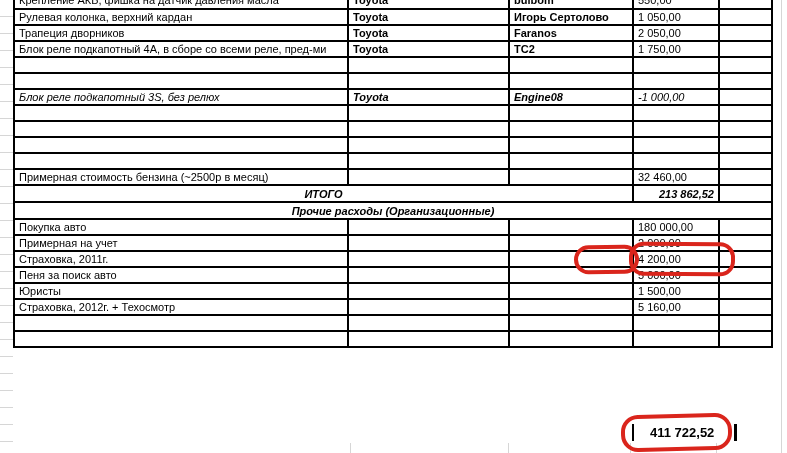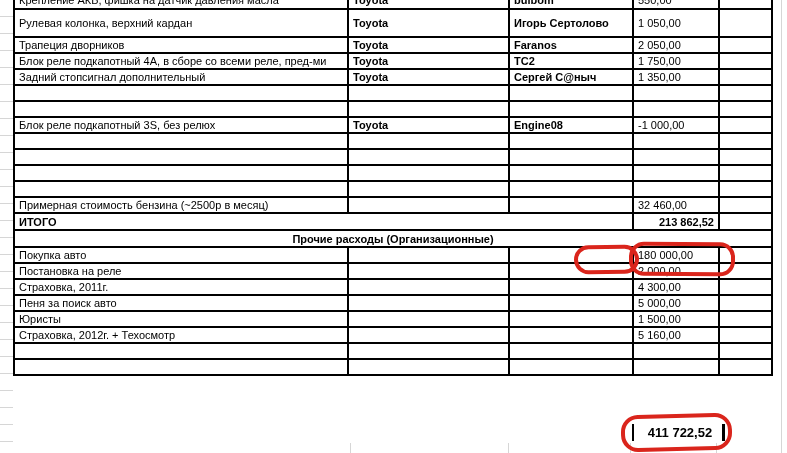--- a/index.html
+++ b/index.html
@@ -12,31 +12,31 @@
   
   table.grid{border-collapse:collapse;table-layout:fixed;position:absolute;left:13px;top:0;}
   table.grid td{border:2px solid #000;padding:0 4px;font-size:11px;color:#000;
                 height:14px;vertical-align:middle;overflow:hidden;white-space:nowrap;}
   td.brand{color:#b0342a;font-weight:bold;font-size:12px;}
   td.seller{font-weight:bold;font-size:12px;}
   td.price{font-size:11px;color:#1c1c1c;}
   td.muted{color:#3c3c3c;}
   td.sectionhdr{font-weight:bold;font-size:12px;}
   td.centerhdr{font-weight:bold;font-size:13px;text-align:center;}
-  td.itogolabel{font-weight:bold;font-size:13px;text-align:left;padding-right:9px;}
+  td.itogolabel{font-weight:bold;font-size:13px;text-align:center;padding-right:9px;}
   td.totalval{font-weight:bold;font-size:13px;text-align:right;}
   td.grandlabel{font-weight:bold;font-size:12.5px;text-align:center;}
   tr.cutrow td{border-top:0;height:8px;}
   tr.cutrow td span{display:block;margin-top:-8px;line-height:14px;}
   .bt3 td{border-top-width:3px;}
-  .bb3 td{border-bottom-width:3px;}
+  .bb3 td{border-bottom-width:3px;font-style:italic;}
   
   .grandval{position:absolute;left:632px;top:424px;width:84px;height:17px;
             border-left:2px solid #000;border-right:3px solid #000;
-            padding-left:4px;font-weight:bold;font-size:13px;line-height:17px;color:#000;text-align:center;}
+            padding-left:16px;font-weight:bold;font-size:13px;line-height:17px;color:#000;}
   
   .oval{position:absolute;border:4px solid #da251c;border-radius:15px;background:transparent;}
   .oval-itogo{left:574px;top:245px;width:57px;height:21px;transform:rotate(-0.5deg);}
   .oval-sub{left:629px;top:242px;width:98px;height:26px;transform:rotate(0.5deg);}
   .oval-grand{left:621px;top:414px;width:103px;height:29px;border-radius:17px;transform:rotate(-1.5deg);}
 </style>
 </head>
 <body>
 
 <div class="sheet">
@@ -66,46 +66,39 @@
             <span>Toyota</span>
           </td>
       <td class="seller">
             <span>bulbom</span>
           </td>
       <td class="price">
             <span>550,00</span>
           </td>
       <td></td>
     </tr>
-    <tr style="height:28px">
+    <tr style="height:16px">
       <td>Рулевая колонка, верхний кардан</td>
       <td class="brand">Toyota</td>
       <td class="seller">Игорь Сертолово</td>
       <td class="price">1 050,00</td>
       <td></td>
     </tr>
     <tr style="height:16px">
       <td>Трапеция дворников</td>
       <td class="brand">Toyota</td>
       <td class="seller">Faranos</td>
       <td class="price">2 050,00</td>
       <td></td>
     </tr>
     <tr style="height:16px">
       <td>Блок реле подкапотный 4А, в сборе со всеми реле, пред-ми</td>
       <td class="brand">Toyota</td>
       <td class="seller">TC2</td>
       <td class="price">1 750,00</td>
-      <td></td>
-    </tr>
-    <tr style="height:16px">
-      <td>Задний стопсигнал дополнительный</td>
-      <td class="brand">Toyota</td>
-      <td class="seller">Сергей С@ныч</td>
-      <td class="price">1 350,00</td>
       <td></td>
     </tr>
 
     <tr style="height:6px">
       <td></td>
           <td></td>
           <td></td>
           <td></td>
           <td></td>
     </tr>
@@ -172,31 +165,31 @@
       <td colspan="5" class="centerhdr">Прочие расходы (Организационные)</td>
     </tr>
     <tr style="height:14px">
       <td>Покупка авто</td>
       <td></td>
           <td></td>
       <td class="price">180 000,00</td>
       <td></td>
     </tr>
     <tr style="height:13px">
-      <td>Постановка на реле</td>
+      <td>Примерная на учет</td>
       <td></td>
           <td></td>
       <td class="price">2 000,00</td>
       <td></td>
     </tr>
     <tr style="height:12px">
       <td>Страховка, 2011г.</td>
       <td></td>
           <td></td>
-      <td class="price">4 300,00</td>
+      <td class="price">4 200,00</td>
       <td></td>
     </tr>
     <tr style="height:12px">
       <td>Пеня за поиск авто</td>
       <td></td>
           <td></td>
       <td class="price">5 000,00</td>
       <td></td>
     </tr>
     <tr style="height:13px">

